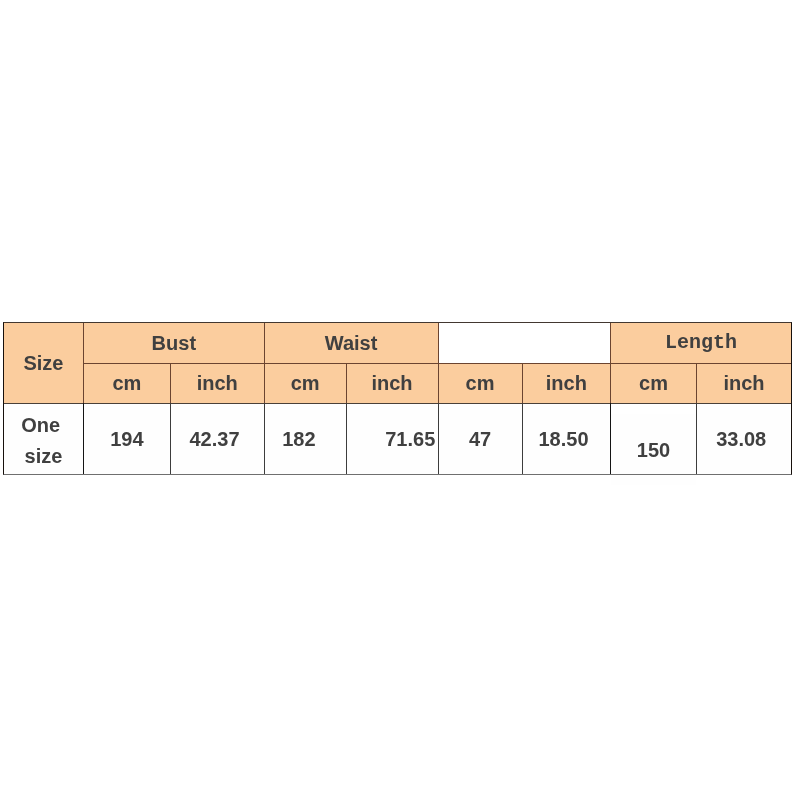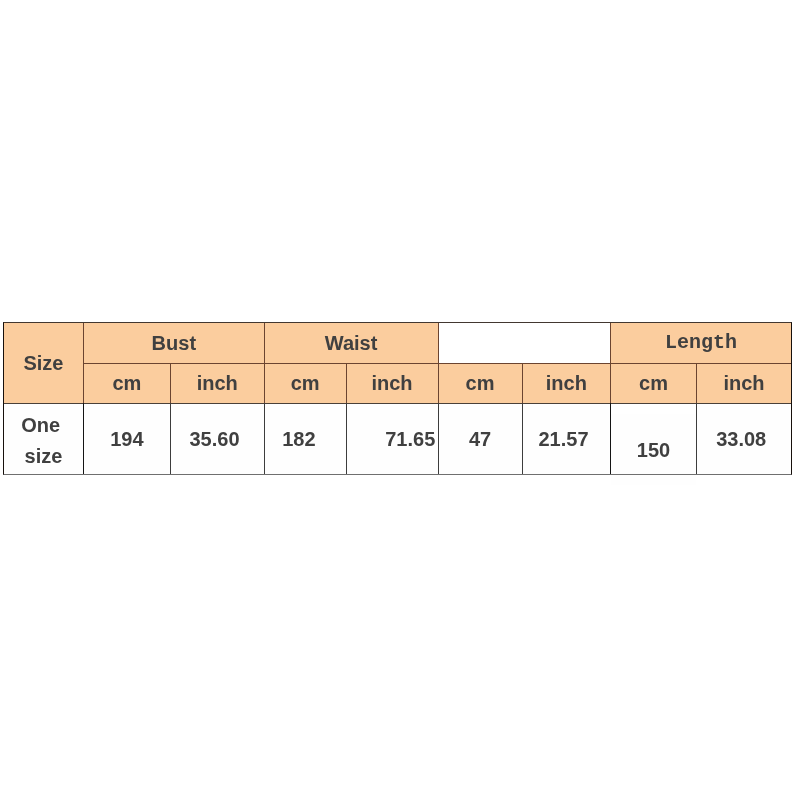--- a/index.html
+++ b/index.html
@@ -49,25 +49,25 @@
     <div class="cell hdr" style="left:170.4px;top:363.25px;width:93.8px;height:40.15px;">inch</div>
     <div class="cell hdr" style="left:264.2px;top:363.25px;width:81.9px;height:40.15px;">cm</div>
     <div class="cell hdr" style="left:346.1px;top:363.25px;width:91.9px;height:40.15px;">inch</div>
     <div class="cell hdr" style="left:438.0px;top:363.25px;width:84.0px;height:40.15px;">cm</div>
     <div class="cell hdr" style="left:522.0px;top:363.25px;width:88.6px;height:40.15px;">inch</div>
     <div class="cell hdr" style="left:610.6px;top:363.25px;width:85.8px;height:40.15px;">cm</div>
     <div class="cell hdr" style="left:696.4px;top:363.25px;width:95.16px;height:40.15px;">inch</div>
 
     <div class="cell bdy multiline" style="left:3.47px;top:403.4px;width:80.03px;height:71.4px;">One size</div>
     <div class="cell bdy" style="left:83.5px;top:403.4px;width:86.9px;height:71.4px;">194</div>
-    <div class="cell bdy dec" style="left:170.4px;top:403.4px;width:93.8px;height:71.4px;">35.60</div>
+    <div class="cell bdy dec" style="left:170.4px;top:403.4px;width:93.8px;height:71.4px;">42.37</div>
     <div class="cell bdy" style="left:258px;top:403.4px;width:81.9px;height:71.4px;">182</div>
     <div class="cell bdy dec" style="left:346.1px;top:403.4px;width:91.9px;height:71.4px;padding-left:42px;">71.65</div>
     <div class="cell bdy" style="left:438.0px;top:403.4px;width:84.0px;height:71.4px;">47</div>
-    <div class="cell bdy dec" style="left:522.0px;top:403.4px;width:88.6px;height:71.4px;">21.57</div>
+    <div class="cell bdy dec" style="left:522.0px;top:403.4px;width:88.6px;height:71.4px;">18.50</div>
     <div class="cell bdy" style="left:610.6px;top:414px;width:85.8px;height:71.4px;">150</div>
     <div class="cell bdy dec" style="left:696.4px;top:403.4px;width:95.16px;height:71.4px;">33.08</div>
 
     <div class="hline" style="left:83.5px;top:362.6px;width:708.06px;"></div>
     <div class="hline body-top" style="left:3.47px;top:402.7px;width:788.09px;"></div>
 
     <div class="vline hdr-tone" style="left:82.8px;top:322.4px;height:81.0px;"></div>
     <div class="vline hdr-tone" style="left:169.8px;top:363.25px;height:40.15px;"></div>
     <div class="vline hdr-tone" style="left:263.8px;top:322.4px;height:81.0px;"></div>
     <div class="vline hdr-tone" style="left:345.8px;top:363.25px;height:40.15px;"></div>

